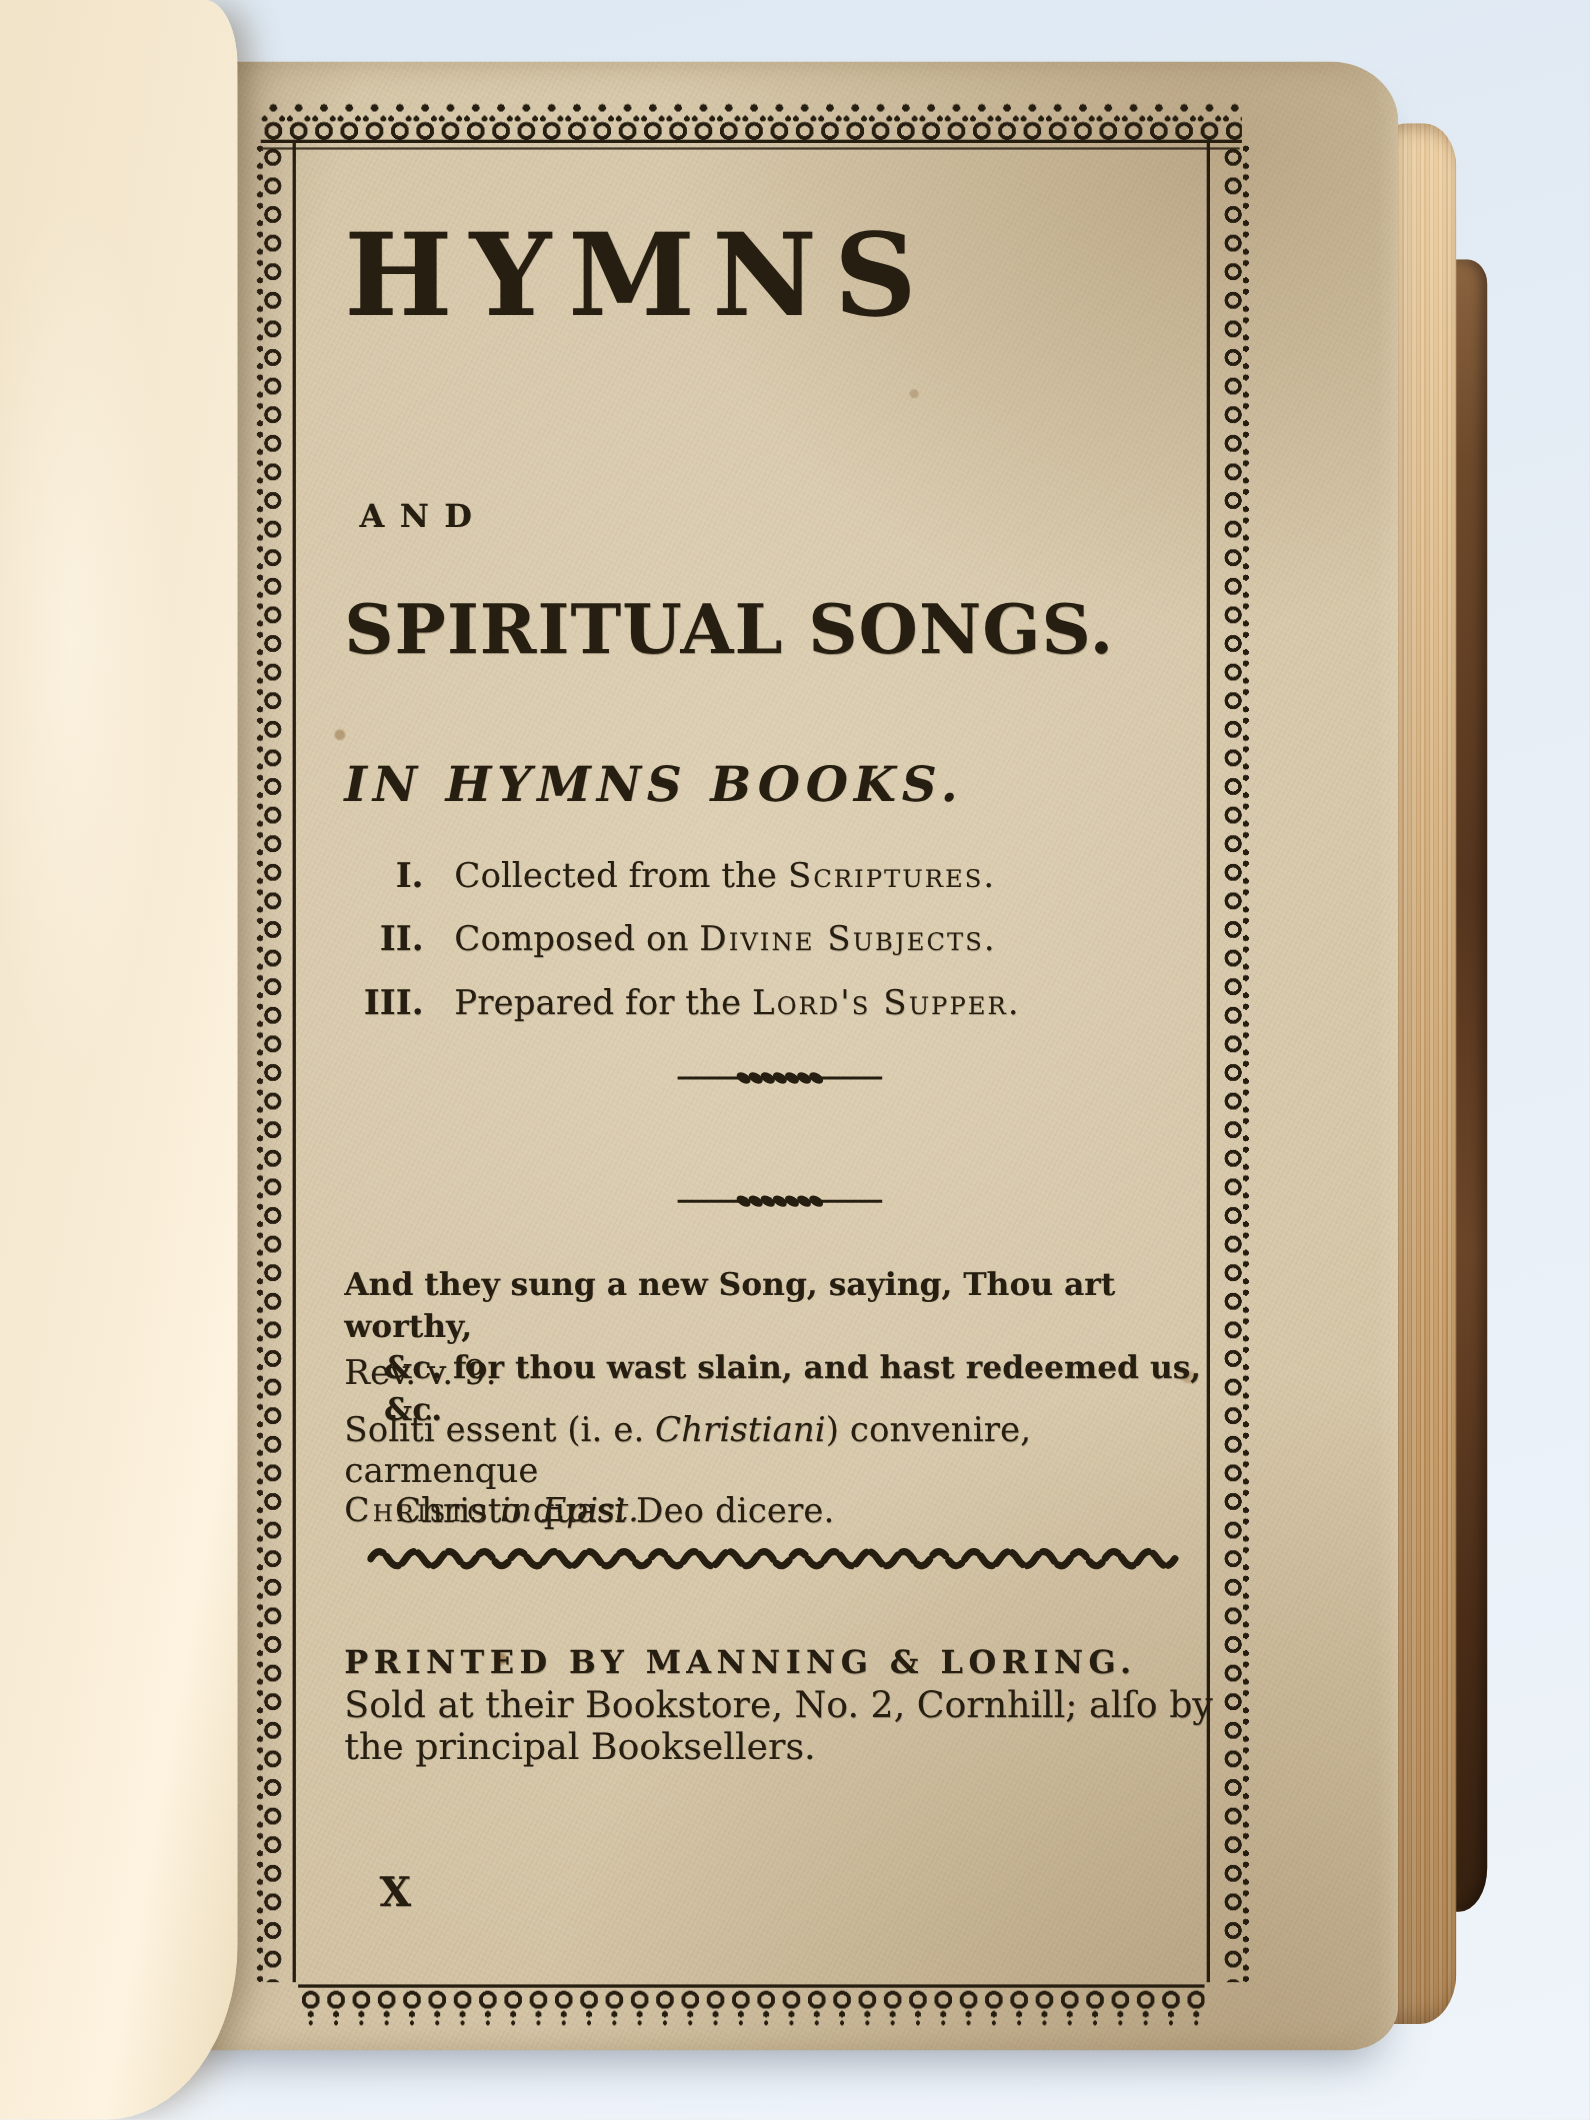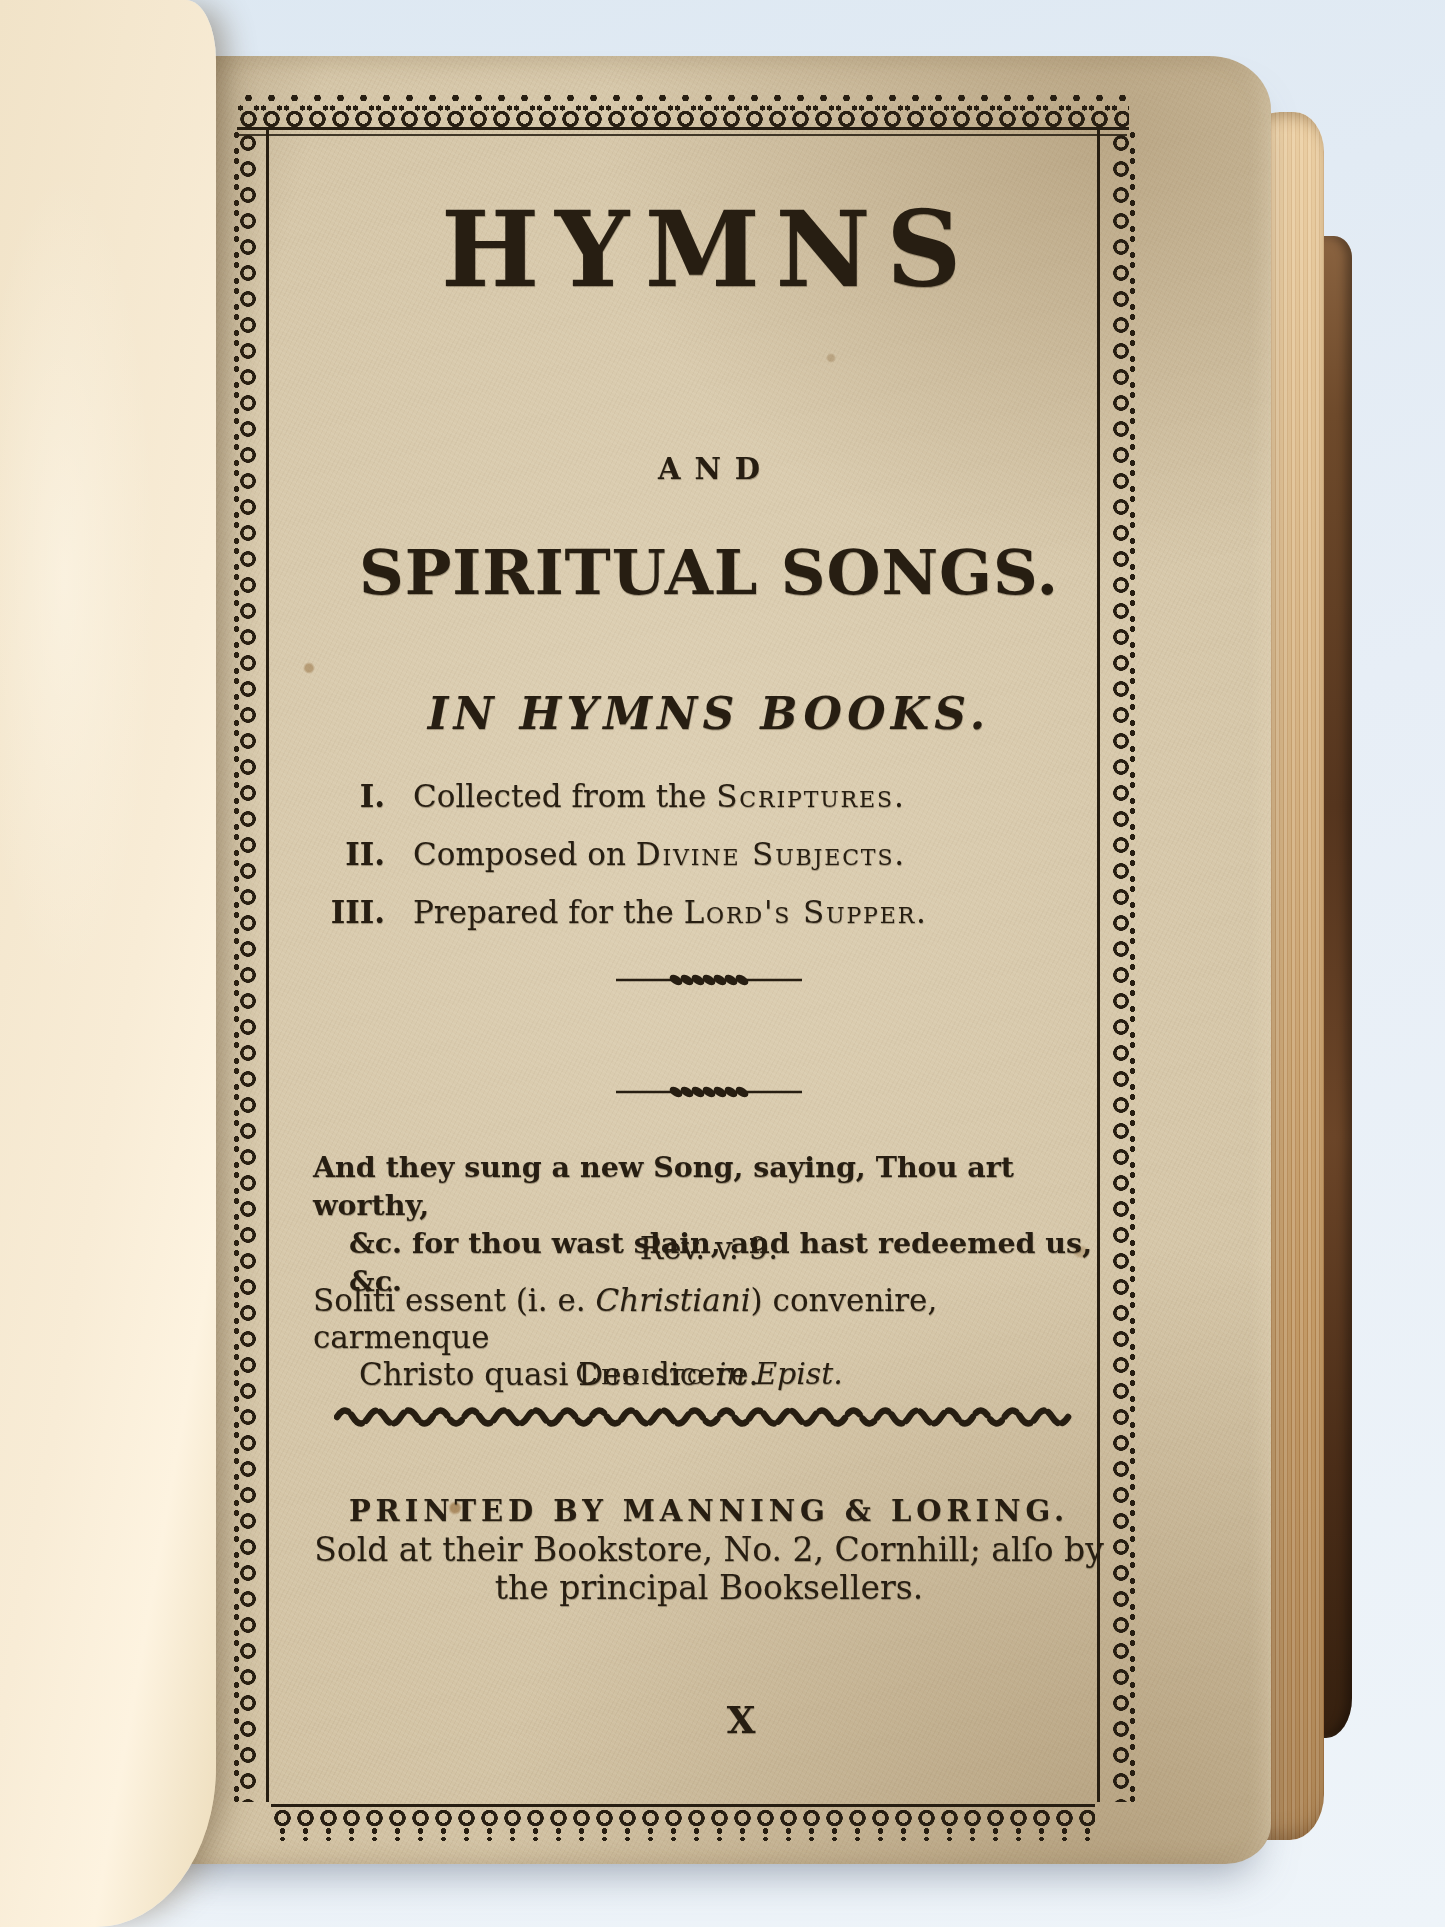--- a/index.html
+++ b/index.html
@@ -94,21 +94,21 @@
       radial-gradient(circle at 11.5px 11px, rgba(0,0,0,0) 4.6px, var(--ink) 4.8px 8px, rgba(0,0,0,0) 8.4px),
       radial-gradient(2.9px 2.9px at 11.5px 24px, var(--ink) 97%, rgba(0,0,0,0)),
       radial-gradient(2.2px 2.2px at 11.5px 32px, var(--ink) 97%, rgba(0,0,0,0));
     background-size:23px 46px;background-repeat:repeat-x;
   }
 
   
   .content{position:absolute;left:150px;top:34px;width:792px;height:1720px;
     text-shadow:0.4px 0.5px 0.7px rgba(40,28,12,.35);}
   .blk{position:absolute;left:0;width:100%;}
-  .t-center{text-align:center;}
+  .t-center{text-align:left;}
 
   .main-title{top:108px;font-size:104px;font-weight:bold;letter-spacing:.15em;line-height:1;}
   .conj{top:362px;font-size:29px;font-weight:700;letter-spacing:.48em;text-indent:.48em;}
   .title2{top:452px;font-size:62px;font-weight:bold;letter-spacing:.015em;line-height:1;}
   .subtitle{top:598px;font-size:44px;font-style:italic;font-weight:600;letter-spacing:.12em;}
 
   .books{top:688px;font-size:31px;}
   .book-row{display:flex;height:58px;align-items:flex-start;}
   .book-num{width:72px;text-align:right;font-weight:600;}
   .book-text{margin-left:28px;}

